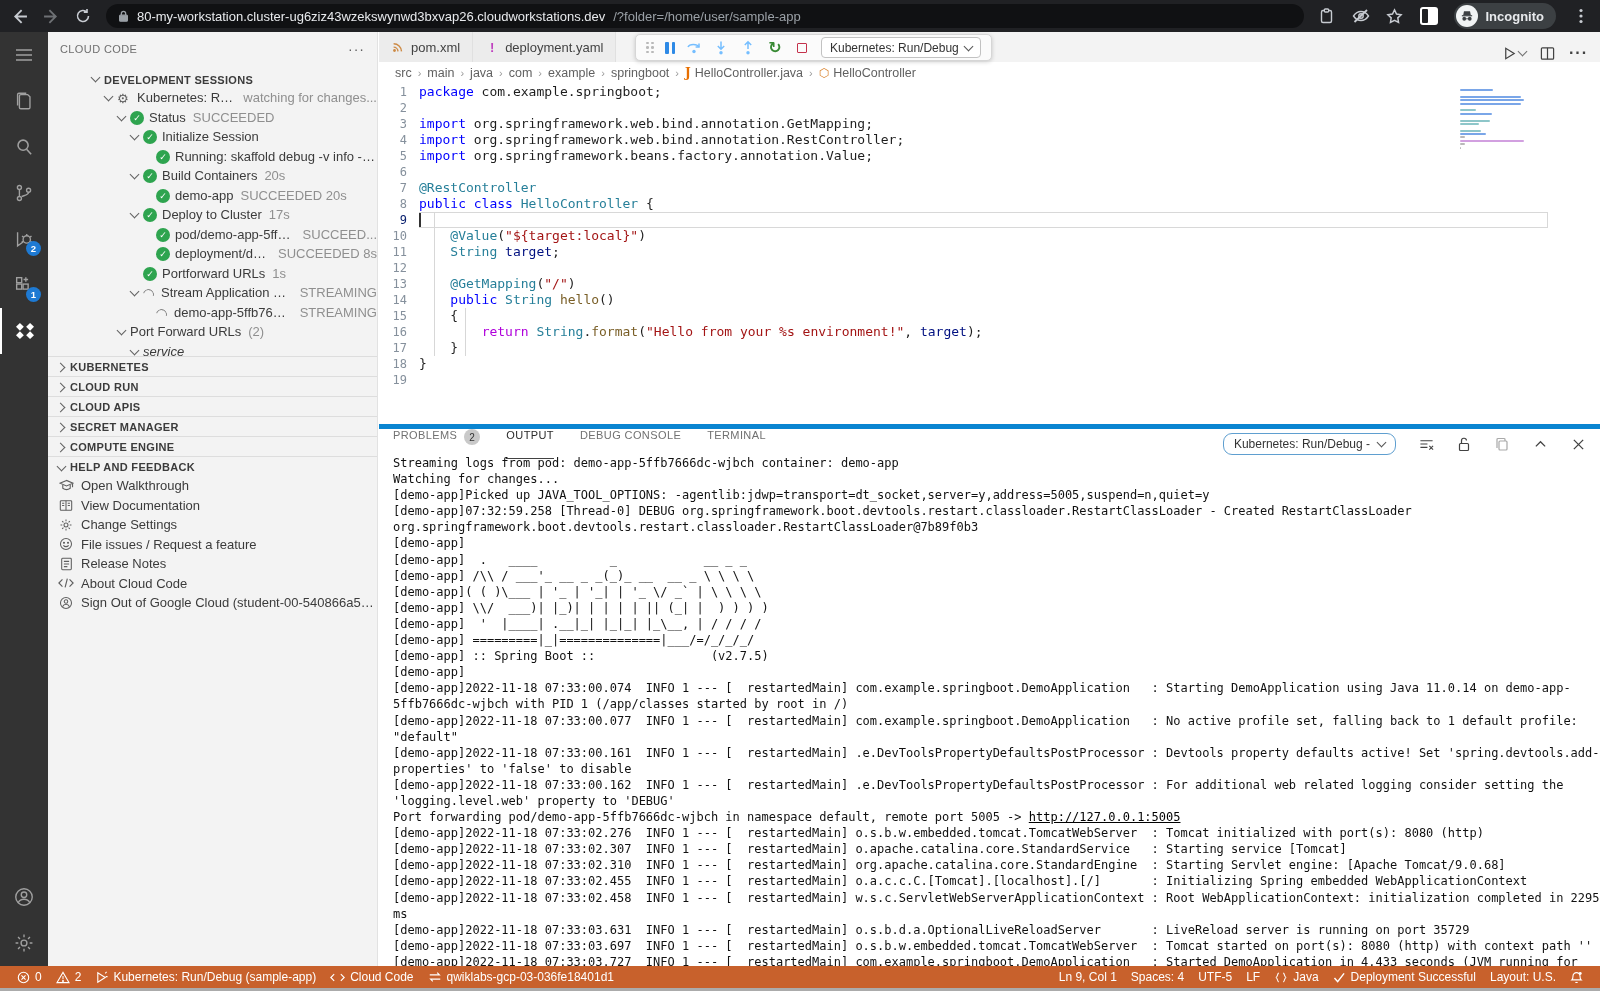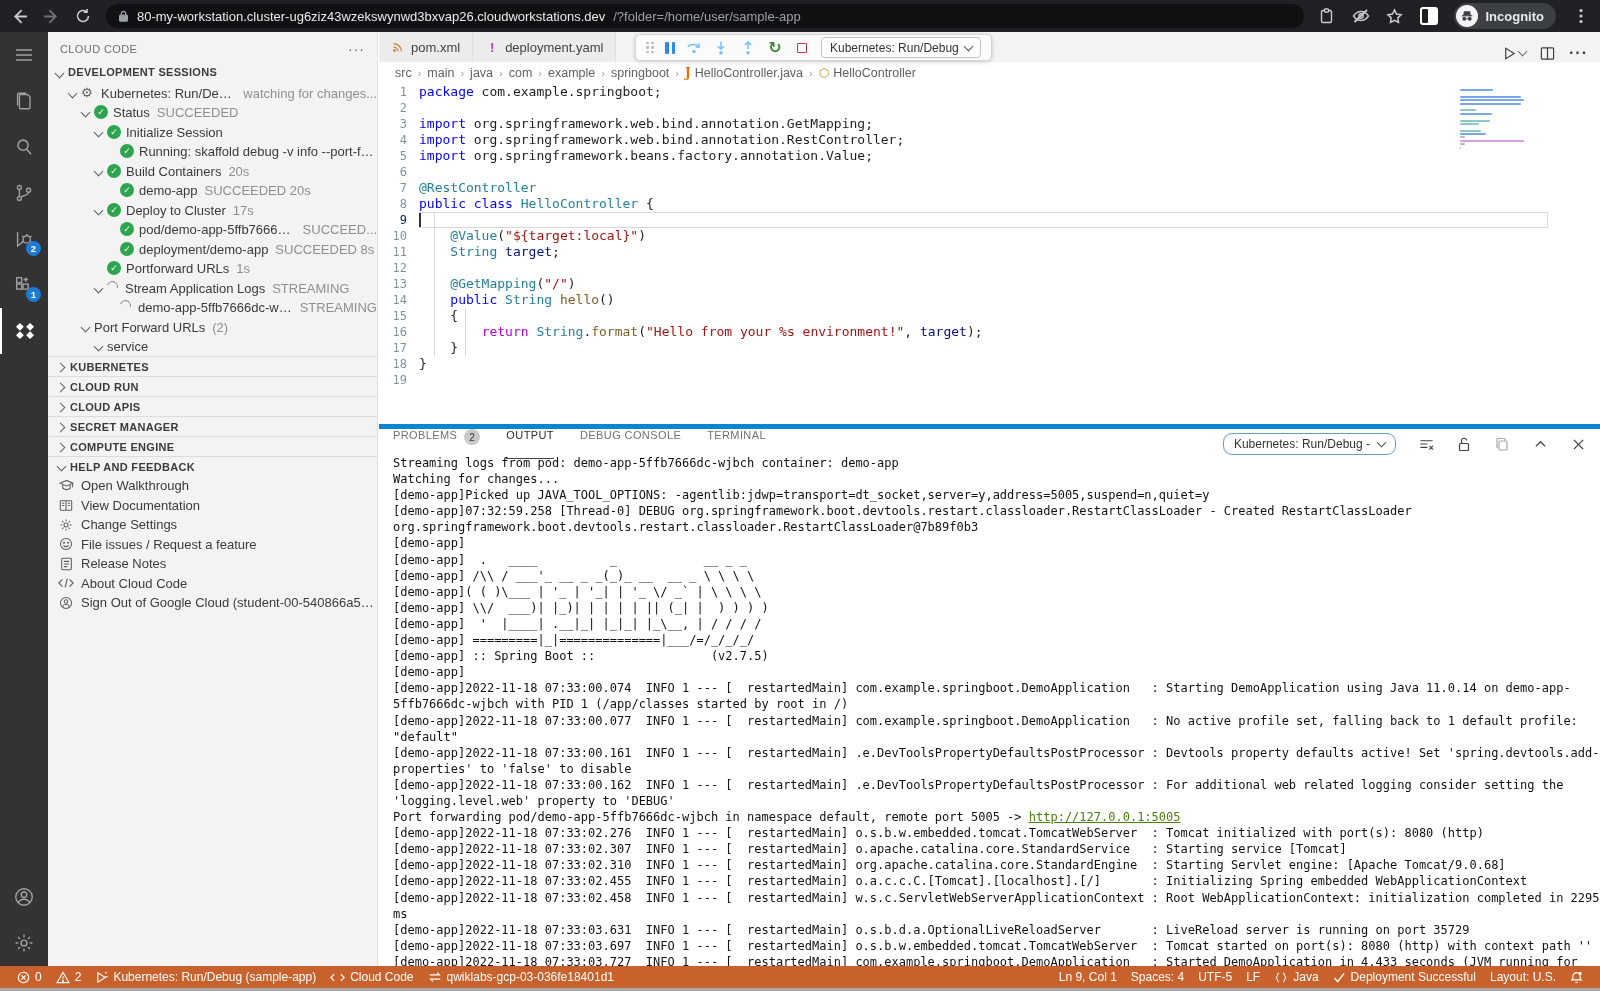--- a/index.html
+++ b/index.html
@@ -21,21 +21,21 @@
   .ab-item { width:48px; height:46px; display:flex; align-items:center; justify-content:center; color:#a0a0a0; position:relative; }
   .ab-item.active { color:#fff; border-left:2px solid #fff; }
   .ab-badge { position:absolute; right:7px; bottom:6px; min-width:15px; height:15px; border-radius:8px; background:#1e7ad3; color:#fff; font-size:9.5px; display:flex; align-items:center; justify-content:center; padding:0 3px; font-weight:700; }
   .ab-bottom { margin-top:auto; }
 
   
   .sidebar { position:absolute; left:48px; top:32px; width:330px; bottom:25px; background:#f3f3f3; border-right:1px solid #e2e2e2; overflow:hidden; font-size:13px; color:#3b3b3b; }
   .sb-head { height:34px; display:flex; align-items:center; padding:0 12px; font-size:11px; font-weight:400; color:#6f6f6f; letter-spacing:.4px; }
   .sb-dots { margin-left:auto; color:#616161; font-size:14px; letter-spacing:1px; }
   #tree { height:290px; overflow:hidden; }
-  .trow { height:19.5px; display:flex; align-items:flex-start; white-space:nowrap; overflow:hidden; }
+  .trow { height:19.5px; display:flex; align-items:flex-end; white-space:nowrap; overflow:hidden;margin-left:36px; }
   .theader { font-size:11px; font-weight:700; letter-spacing:.3px; }
   .chev { width:16px; height:16px; position:relative; flex:0 0 16px; }
   .chev.down::before, .chev.right::before { content:""; position:absolute; left:4px; top:4px; width:6px; height:6px; border-right:1.4px solid #616161; border-bottom:1.4px solid #616161; }
   .chev.down::before { transform:rotate(45deg); }
   .chev.right::before { transform:rotate(-45deg); left:3px; top:5px; }
   .ic-check { width:14px; height:14px; flex:0 0 14px; border-radius:50%; background:#2ea44f; color:#fff; font-size:9px; font-weight:700; display:flex; align-items:center; justify-content:center; margin-right:5px; }
   .ic-spin { width:11px; height:11px; flex:0 0 11px; border-radius:50%; border:1.6px solid transparent; border-top-color:#8a8a8a; border-right-color:#8a8a8a; transform:rotate(-30deg); margin-right:7px; }
   .ic-k8s { width:16px; flex:0 0 16px; color:#5f5f5f; font-size:13px; margin-right:4px; line-height:1; }
   .tdetail { color:#8f8f8f; margin-left:7px; }
   .tlabel { overflow:hidden; text-overflow:ellipsis; }
@@ -84,21 +84,21 @@
   .panel { height:537px; background:#fff; display:flex; flex-direction:column; }
   .panel-head { height:30px; display:flex; align-items:center; padding:0 14px; flex:0 0 30px; }
   .ptab { font-size:11px; letter-spacing:.4px; color:#717171; margin-right:26px; height:30px; display:flex; align-items:flex-start; gap:7px; }
   .ptab.active { color:#2b2b2b; border-bottom:1px solid #424242; }
   .pbadge { background:#c9c9c9; color:#333; width:16px; height:16px; border-radius:50%; font-size:10px; display:flex; align-items:center; justify-content:center; }
   .panel-right { margin-left:auto; display:flex; align-items:center; gap:22px; color:#424242; }
   .panel-select { display:flex; align-items:center; gap:8px; border:1px solid #5f9fd0; border-radius:9px; height:22px; padding:0 10px; font-size:12px; color:#333; background:#fff; }
   .pic { width:16px; height:16px; display:flex; align-items:center; justify-content:center; font-size:13px; color:#424242; }
   .panel-body { flex:1; overflow:hidden; padding:0 0 0 14px; font-family:"DejaVu Sans Mono",monospace; font-size:12px; line-height:16.1px; color:#111; margin-top:-4px; }
   .logline { white-space:pre-wrap; word-wrap:break-word; }
-  .loglink { color:#4d7c0f; text-decoration:underline; cursor:pointer; }
+  .loglink { color:#000000; text-decoration:underline; cursor:pointer; }
 
   
   .statusbar { position:absolute; left:0; right:0; bottom:3px; height:22px; background:#c8612c; color:#fff; display:flex; align-items:center; font-size:12px; padding:0 10px; }
   .sb-item { display:flex; align-items:center; gap:5px; padding:0 7px; height:22px; }
   .sb-right { margin-left:auto; display:flex; }
   .bottomstrip { position:absolute; left:0; right:0; bottom:0; height:3px; background:#ababab; }
   .sicon { display:flex; align-items:center; justify-content:center; }
   svg { display:block; }
 </style>
 </head>
@@ -316,21 +316,21 @@
         <span class="chev"></span>
         <span class="ic-spin"></span>
         <span class="tlabel">demo-app-5ffb7666dc-wjbch</span>
         <span class="tdetail">STREAMING</span>
       </div>
       <div class="trow" style="padding-left: 30px;">
         <span class="chev down"></span>
         <span class="tlabel">Port Forward URLs</span>
         <span class="tdetail">(2)</span>
       </div>
-      <div class="trow" style="padding-left: 43px;">
+      <div class="trow" style="padding-left: 43px; font-style: italic;">
         <span class="chev down"></span>
         <span class="tlabel">service</span>
       </div>
     </div>
   <div id="sections">
       <div class="section">
         <span class="chev right"></span>
         <span>KUBERNETES</span>
       </div>
       <div class="section">

